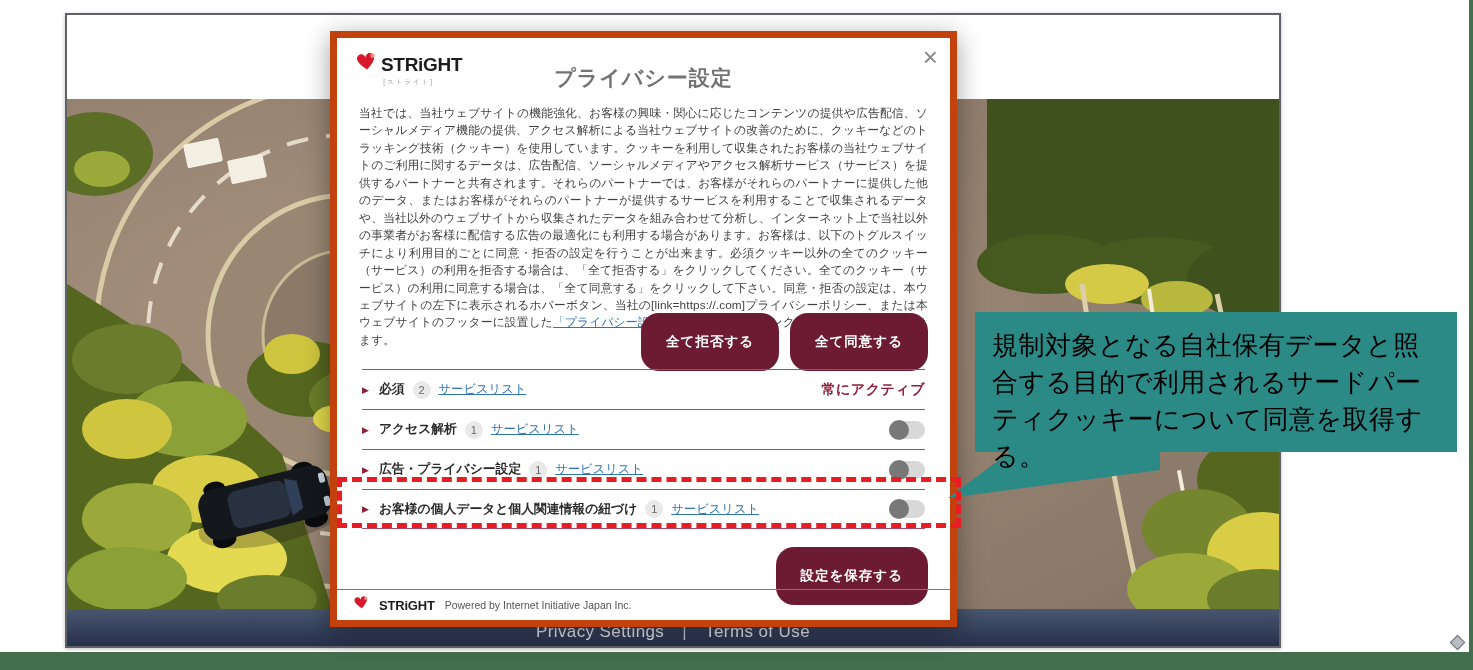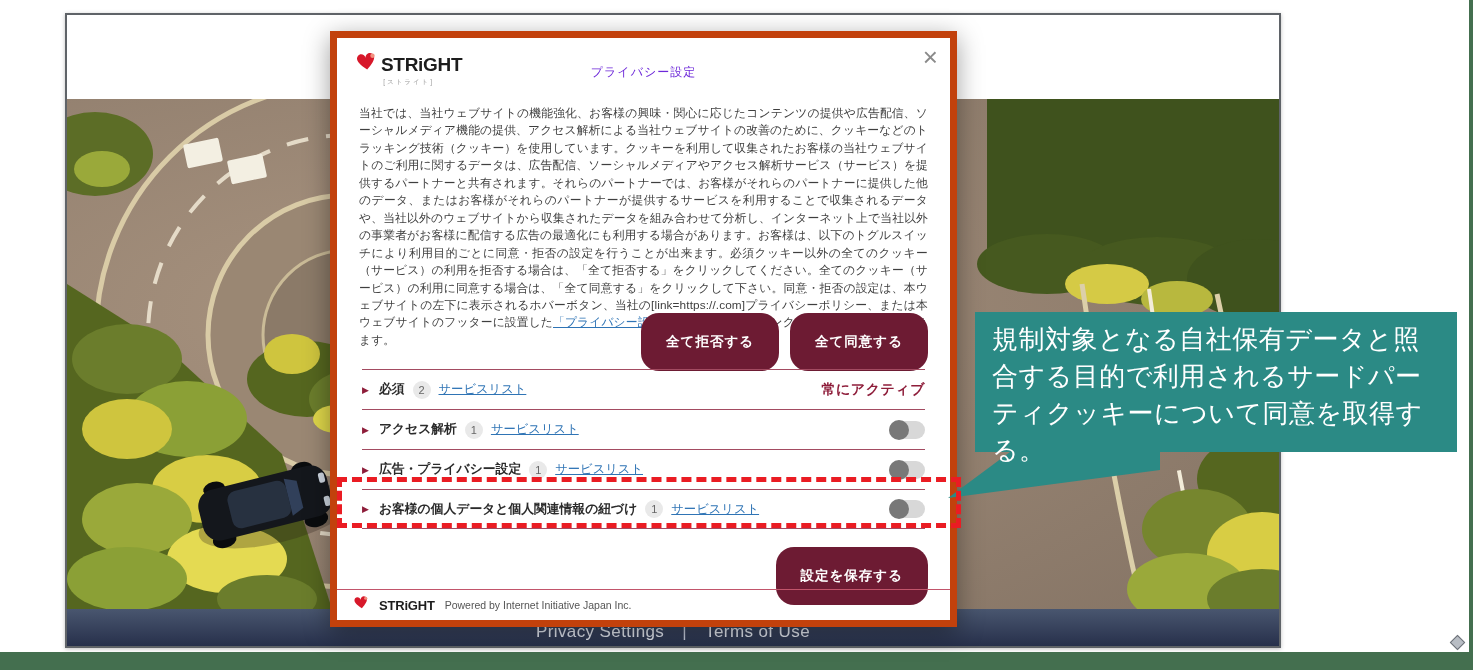--- a/index.html
+++ b/index.html
@@ -24,22 +24,22 @@
   .site-footer-inner .sep { color:#c2c8d8; }
   .site-footer-inner a { color:#dfe3ec; text-decoration:none; cursor:pointer; }
 
   
   .modal { position:absolute; left:330px; top:31px; width:627px; height:596px; background:#fff;
            border:7px solid #c2410c; box-shadow:0 6px 24px rgba(0,0,0,.38); z-index:20; }
   .brand { position:absolute; left:18px; top:15px; display:flex; flex-direction:column; align-items:center; }
   .brand-row { display:flex; align-items:center; gap:4px; }
   .brand-name { font-size:19px; font-weight:bold; color:#1d1d1d; letter-spacing:-.3px; }
   .brand-sub { font-size:6.5px; color:#9a9a9a; letter-spacing:2px; margin-top:1px; }
-  .modal-title { position:absolute; left:0; right:0; top:26px; text-align:center; font-size:12px;
-                 font-weight:normal; color:#6d28d9; letter-spacing:1px; }
+  .modal-title { position:absolute; left:0; right:0; top:26px; text-align:center; font-size:21px;
+                 font-weight:bold; color:#737373; letter-spacing:1px; }
   .close-btn { position:absolute; right:12px; top:6px; border:none; background:transparent; font-size:26px;
                color:#8a8a8a; cursor:pointer; line-height:1; font-weight:300; }
   .modal-body { position:absolute; left:22px; right:22px; top:67px; font-size:11.8px; line-height:1.48;
                 color:#3f3f3f; text-align:justify; letter-spacing:.1px; }
   .modal-body a { color:#2f74b5; text-decoration:underline; cursor:pointer; }
 
   .top-buttons { position:absolute; top:275px; right:22px; display:flex; gap:11px; }
   .pill { background:#6d1b33; color:#fff; font-weight:bold; font-size:13.5px; border:none; cursor:pointer;
           border-radius:18px; padding:22px 25px; letter-spacing:1px; line-height:1;
           font-family:"Liberation Sans","DejaVu Sans",sans-serif; }
@@ -60,21 +60,21 @@
   .save-wrap { position:absolute; right:22px; top:509px; }
   .modal-footer { position:absolute; left:0; right:0; bottom:0; height:31px; border-top:1px solid #c2556b;
                   display:flex; align-items:center; padding-left:16px; gap:10px; }
   .brand-name-sm { font-size:13px; font-weight:bold; color:#1d1d1d; letter-spacing:-.2px; }
   .powered { font-size:10.5px; color:#555; }
 
   
   .dashed-box { position:absolute; left:337px; top:477px; width:624px; height:51px;
                 border:5px dashed #ea1c23; z-index:30; }
   .callout { position:absolute; left:975px; top:312px; width:482px; height:140px; background:#2b8a85;
-             color:#ffffff; z-index:26; padding:9px 17px; font-size:26px; line-height:1.42; letter-spacing:.5px; }
+             color:#000000; z-index:26; padding:15px 17px; font-size:26px; line-height:1.42; letter-spacing:.5px; }
   .callout-tail { position:absolute; left:930px; top:440px; z-index:25; }
   .artifact { position:absolute; left:1452px; top:637px; width:11px; height:11px; background:#b8bdc4;
               border:1px solid #6c7178; transform:rotate(45deg); z-index:40; }
 
   .heart { display:inline-block; }
 </style>
 </head>
 <body>
 
 <div class="canvas">

